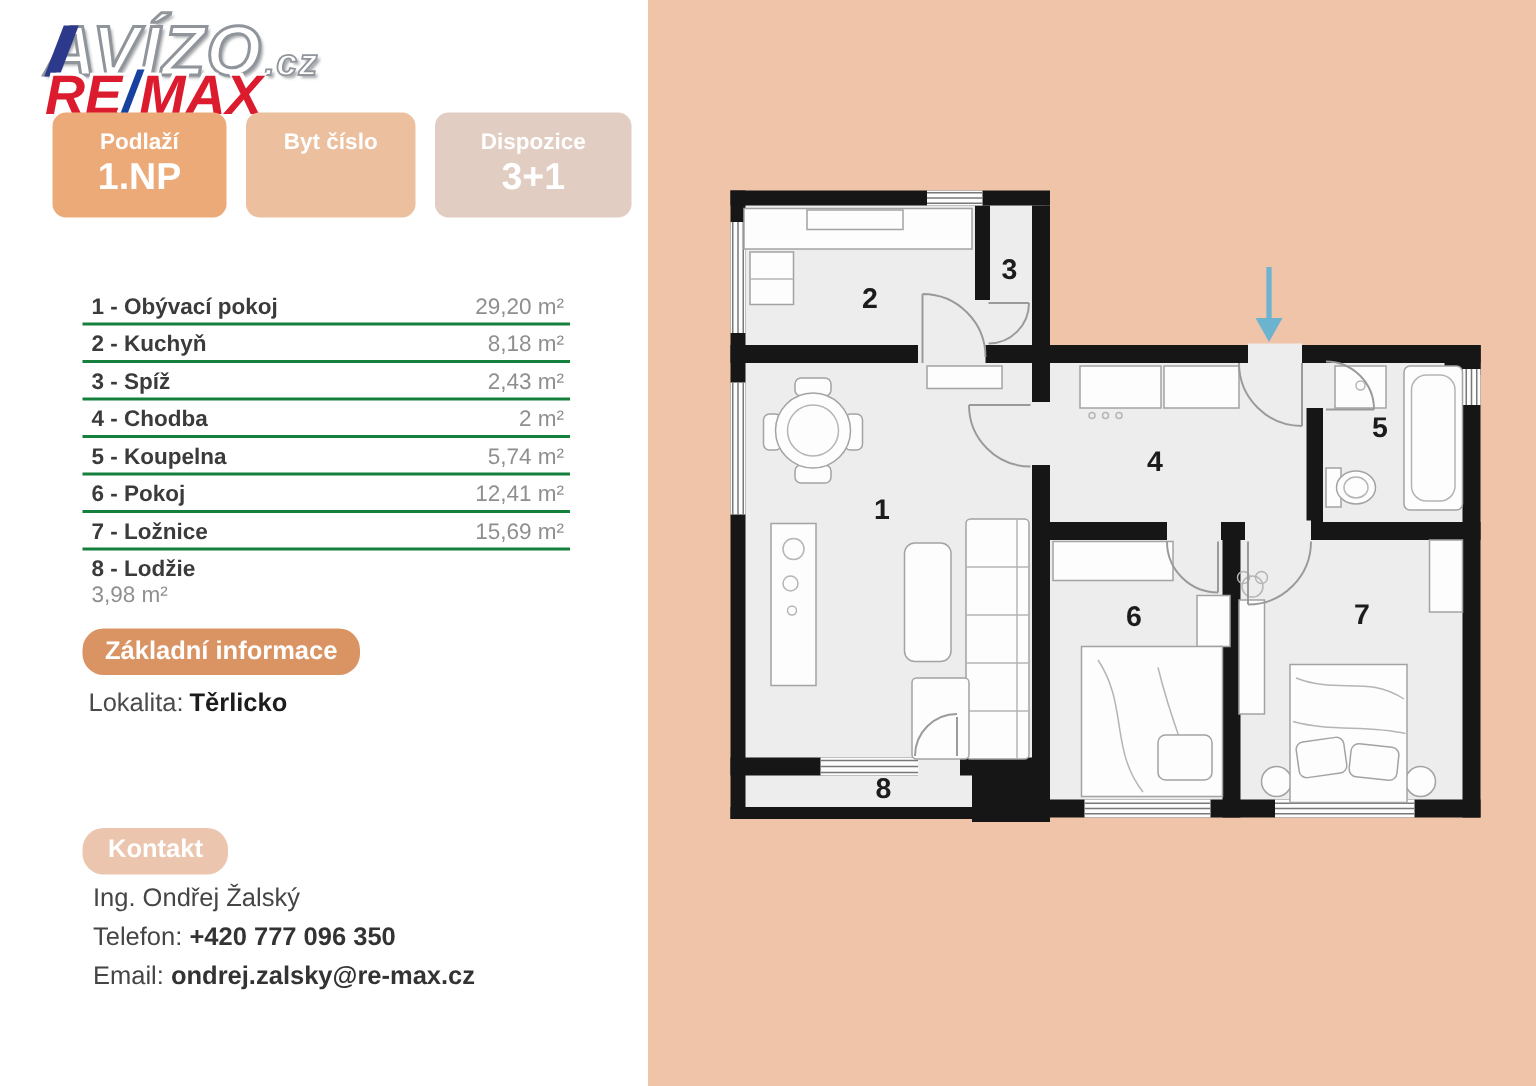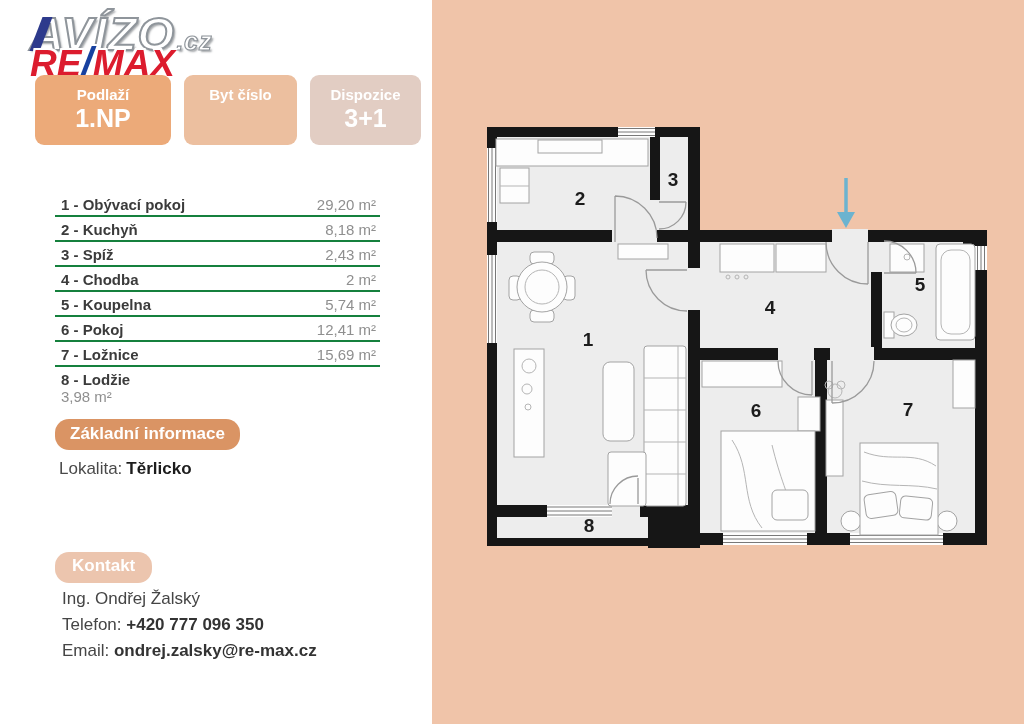--- a/index.html
+++ b/index.html
@@ -14,23 +14,23 @@
   .avizo-cz{font-size:25px;-webkit-text-stroke:1.2px #8f959b;margin-left:1px;}
   .a-accent{position:absolute;left:36px;top:17px;width:10px;height:34px;background:#2d3a8c;
             transform:skewX(-21deg);z-index:3;}
   .remax{position:absolute;left:6px;top:39px;z-index:4;font-size:37px;font-weight:800;
          font-style:italic;color:#dc1c2e;white-space:nowrap;letter-spacing:0;
          text-shadow:-2px -2px 0 #fff,2px -2px 0 #fff,-2px 2px 0 #fff,2px 2px 0 #fff;margin-left:24px;}
   .remax .slash{color:#1741a0;font-size:41px;}
   
   .badges{position:absolute;left:35px;top:75px;display:flex;gap:13px;z-index:5;}
   .badge{height:70px;border-radius:9px;color:#fff;text-align:center;}
-  .badge1{width:136px;background:#ecaa79;}
+  .badge1{width:116px;background:#ecaa79;}
   .badge2{width:113px;background:#ecbf9f;}
-  .badge3{width:111px;background:#e2cdc3;}
+  .badge3{width:131px;background:#e2cdc3;}
   .badge-label{font-size:15px;font-weight:bold;padding-top:11px;}
   .badge-value{font-size:25px;font-weight:bold;padding-top:1px;min-height:28px;}
   
   .room-list{position:absolute;left:55px;top:192px;width:325px;z-index:5;}
   .room-row{display:flex;justify-content:space-between;align-items:baseline;
             padding:4px 4px 2px 6px;border-bottom:2px solid #15803d;}
   .room-row:last-child{border-bottom:none;flex-direction:column;}
   .room-name{font-size:15px;font-weight:bold;color:#3b3b3b;}
   .room-area{font-size:15px;color:#8f8f8f;}
   

